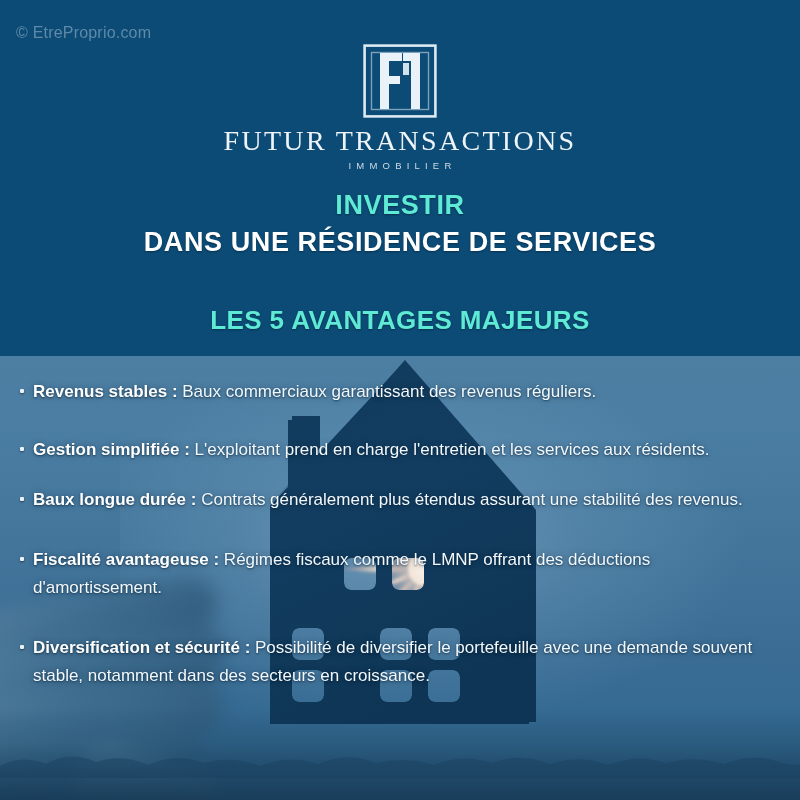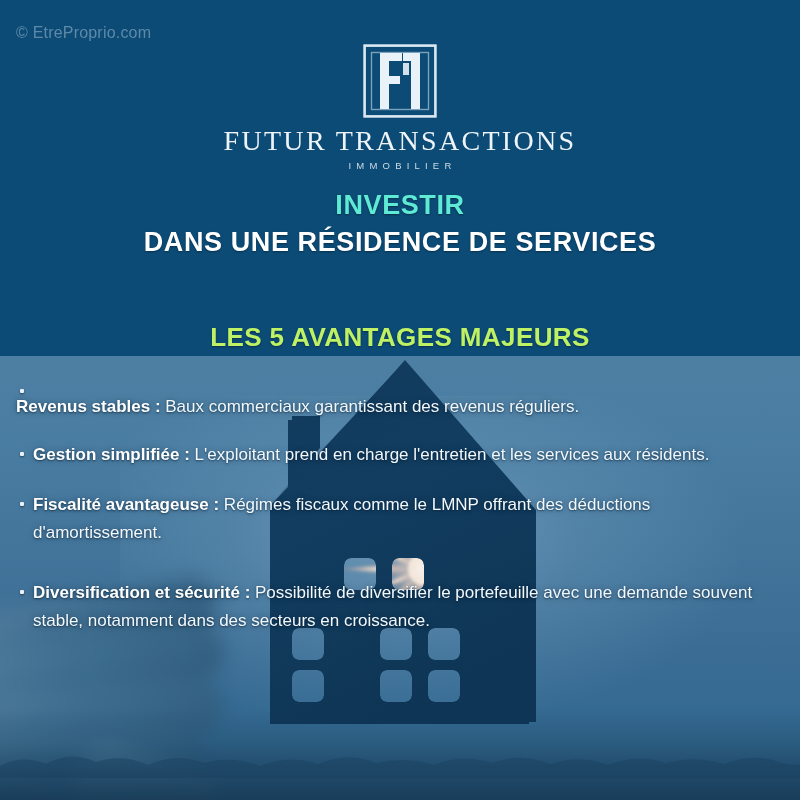--- a/index.html
+++ b/index.html
@@ -102,27 +102,27 @@
     font-weight: bold;
     color: #ffffff;
     letter-spacing: .6px;
     line-height: 40px;
     text-shadow: 0 1px 2px rgba(0,0,0,.35);
   }
 
   .subhead {
     position: absolute;
     left: 0;
-    top: 322px;
+    top: 305px;
     width: 800px;
     text-align: center;
     z-index: 9;
     font-size: 26px;
     font-weight: bold;
-    color: #bef264;
+    color: #5eead4;
     letter-spacing: .4px;
     text-shadow: 0 1px 2px rgba(0,0,0,.35);
   }
 
   
   .photo {
     position: absolute;
     left: 0;
     top: 356px;
     width: 800px;
@@ -265,21 +265,21 @@
     color: #f2f8fc;
     text-shadow: 0 1px 2px rgba(5,30,50,.60), 0 0 6px rgba(5,30,50,.35);
   }
 
   .blabel {
     font-weight: bold;
     color: #ffffff;
   }
 
   
-  .bullet.b1 { margin-top: 8px;  margin-bottom: 20px; flex-direction: column; }
+  .bullet.b1 { margin-top: 8px;  margin-bottom: 30px; }
   .bullet.b2 { margin-bottom: 22px; }
   .bullet.b3 { margin-bottom: 32px; }
   .bullet.b4 { margin-bottom: 32px; }
   .bullet.b5 { margin-bottom: 0; }
 </style>
 </head>
 <body>
 
 <div id="poster">
 
@@ -423,20 +423,24 @@
     <div class="bullet b1">
       <span class="dot"></span>
       <span class="btext"><span class="blabel">Revenus stables :</span><span> Baux commerciaux garantissant des revenus réguliers.</span></span>
     </div>
 
     <div class="bullet b2">
       <span class="dot"></span>
       <span class="btext"><span class="blabel">Gestion simplifiée :</span><span> L'exploitant prend en charge l'entretien et les services aux résidents.</span></span>
     </div>
 
+    <div class="bullet b3">
+      <span class="dot"></span>
+      <span class="btext"><span class="blabel">Baux longue durée :</span><span> Contrats généralement plus étendus assurant une stabilité des revenus.</span></span>
+    </div>
 
     <div class="bullet b4">
       <span class="dot"></span>
       <span class="btext"><span class="blabel">Fiscalité avantageuse :</span><span> Régimes fiscaux comme le LMNP offrant des déductions d'amortissement.</span></span>
     </div>
 
     <div class="bullet b5">
       <span class="dot"></span>
       <span class="btext"><span class="blabel">Diversification et sécurité :</span><span> Possibilité de diversifier le portefeuille avec une demande souvent stable, notamment dans des secteurs en croissance.</span></span>
     </div>

